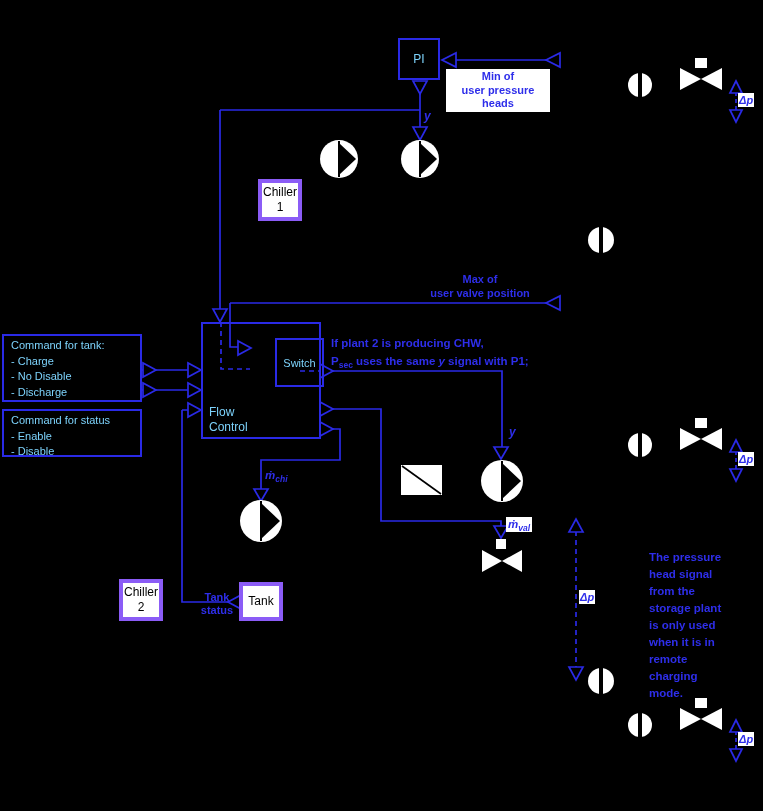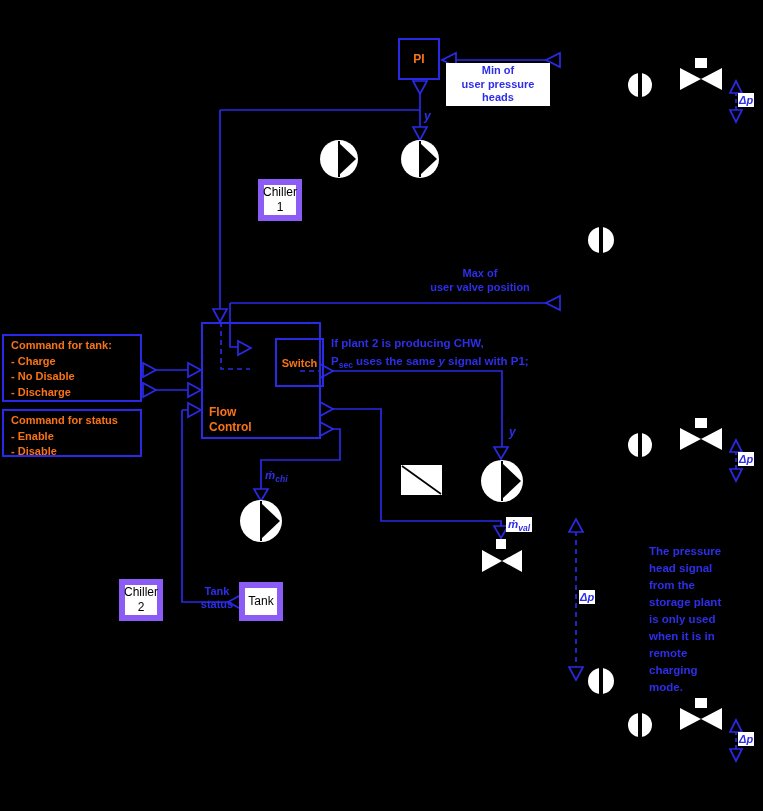--- a/index.html
+++ b/index.html
@@ -3,27 +3,27 @@
 <meta charset="utf-8">
 <style>
   html,body{margin:0;padding:0;background:#000;}
   .canvas{position:relative;width:763px;height:811px;background:#000;
           font-family:"Liberation Sans","DejaVu Sans",sans-serif;overflow:hidden;}
   .abs{position:absolute;}
   svg.layer{position:absolute;left:0;top:0;z-index:1;}
   .lbl{position:absolute;z-index:3;color:#2e2eea;font-weight:bold;}
   .wbg{background:#fff;}
   .ctr{text-align:center;}
-  .prel{white-space:pre-line;}
+  .prel{white-space:pre-line;margin-top:6px;}
   .pre{white-space:pre;}
   .bluebox{position:absolute;z-index:2;box-sizing:border-box;border:2px solid #2a2ae6;
-           color:#f97316;font-weight:bold;background:transparent;}
+           color:#7dd3fc;font-weight:normal;background:transparent;}
   .flexctr{display:flex;align-items:center;justify-content:center;}
   .whitebox{position:absolute;z-index:3;box-sizing:border-box;background:#fff;color:#000;
-            border:6px solid #8b5cf6;display:flex;align-items:center;justify-content:center;
+            border:4px solid #8b5cf6;display:flex;align-items:center;justify-content:center;
             text-align:center;white-space:pre-line;font-size:12px;line-height:15px;}
   .cmdbox{padding:2px 7px;font-size:11px;line-height:15.5px;margin-top:25px;}
   .note3{font-size:11.5px;line-height:17.5px;}
   sub.s{font-size:8.5px;line-height:0;}
   .ital{font-style:italic;}
   .dp{font-style:italic;font-size:11px;line-height:14px;padding:0 1px;}
   .ylbl{font-style:italic;font-size:12px;line-height:13px;}
   .mlbl{font-style:italic;font-size:11.5px;line-height:15px;}
 </style>
 </head>

